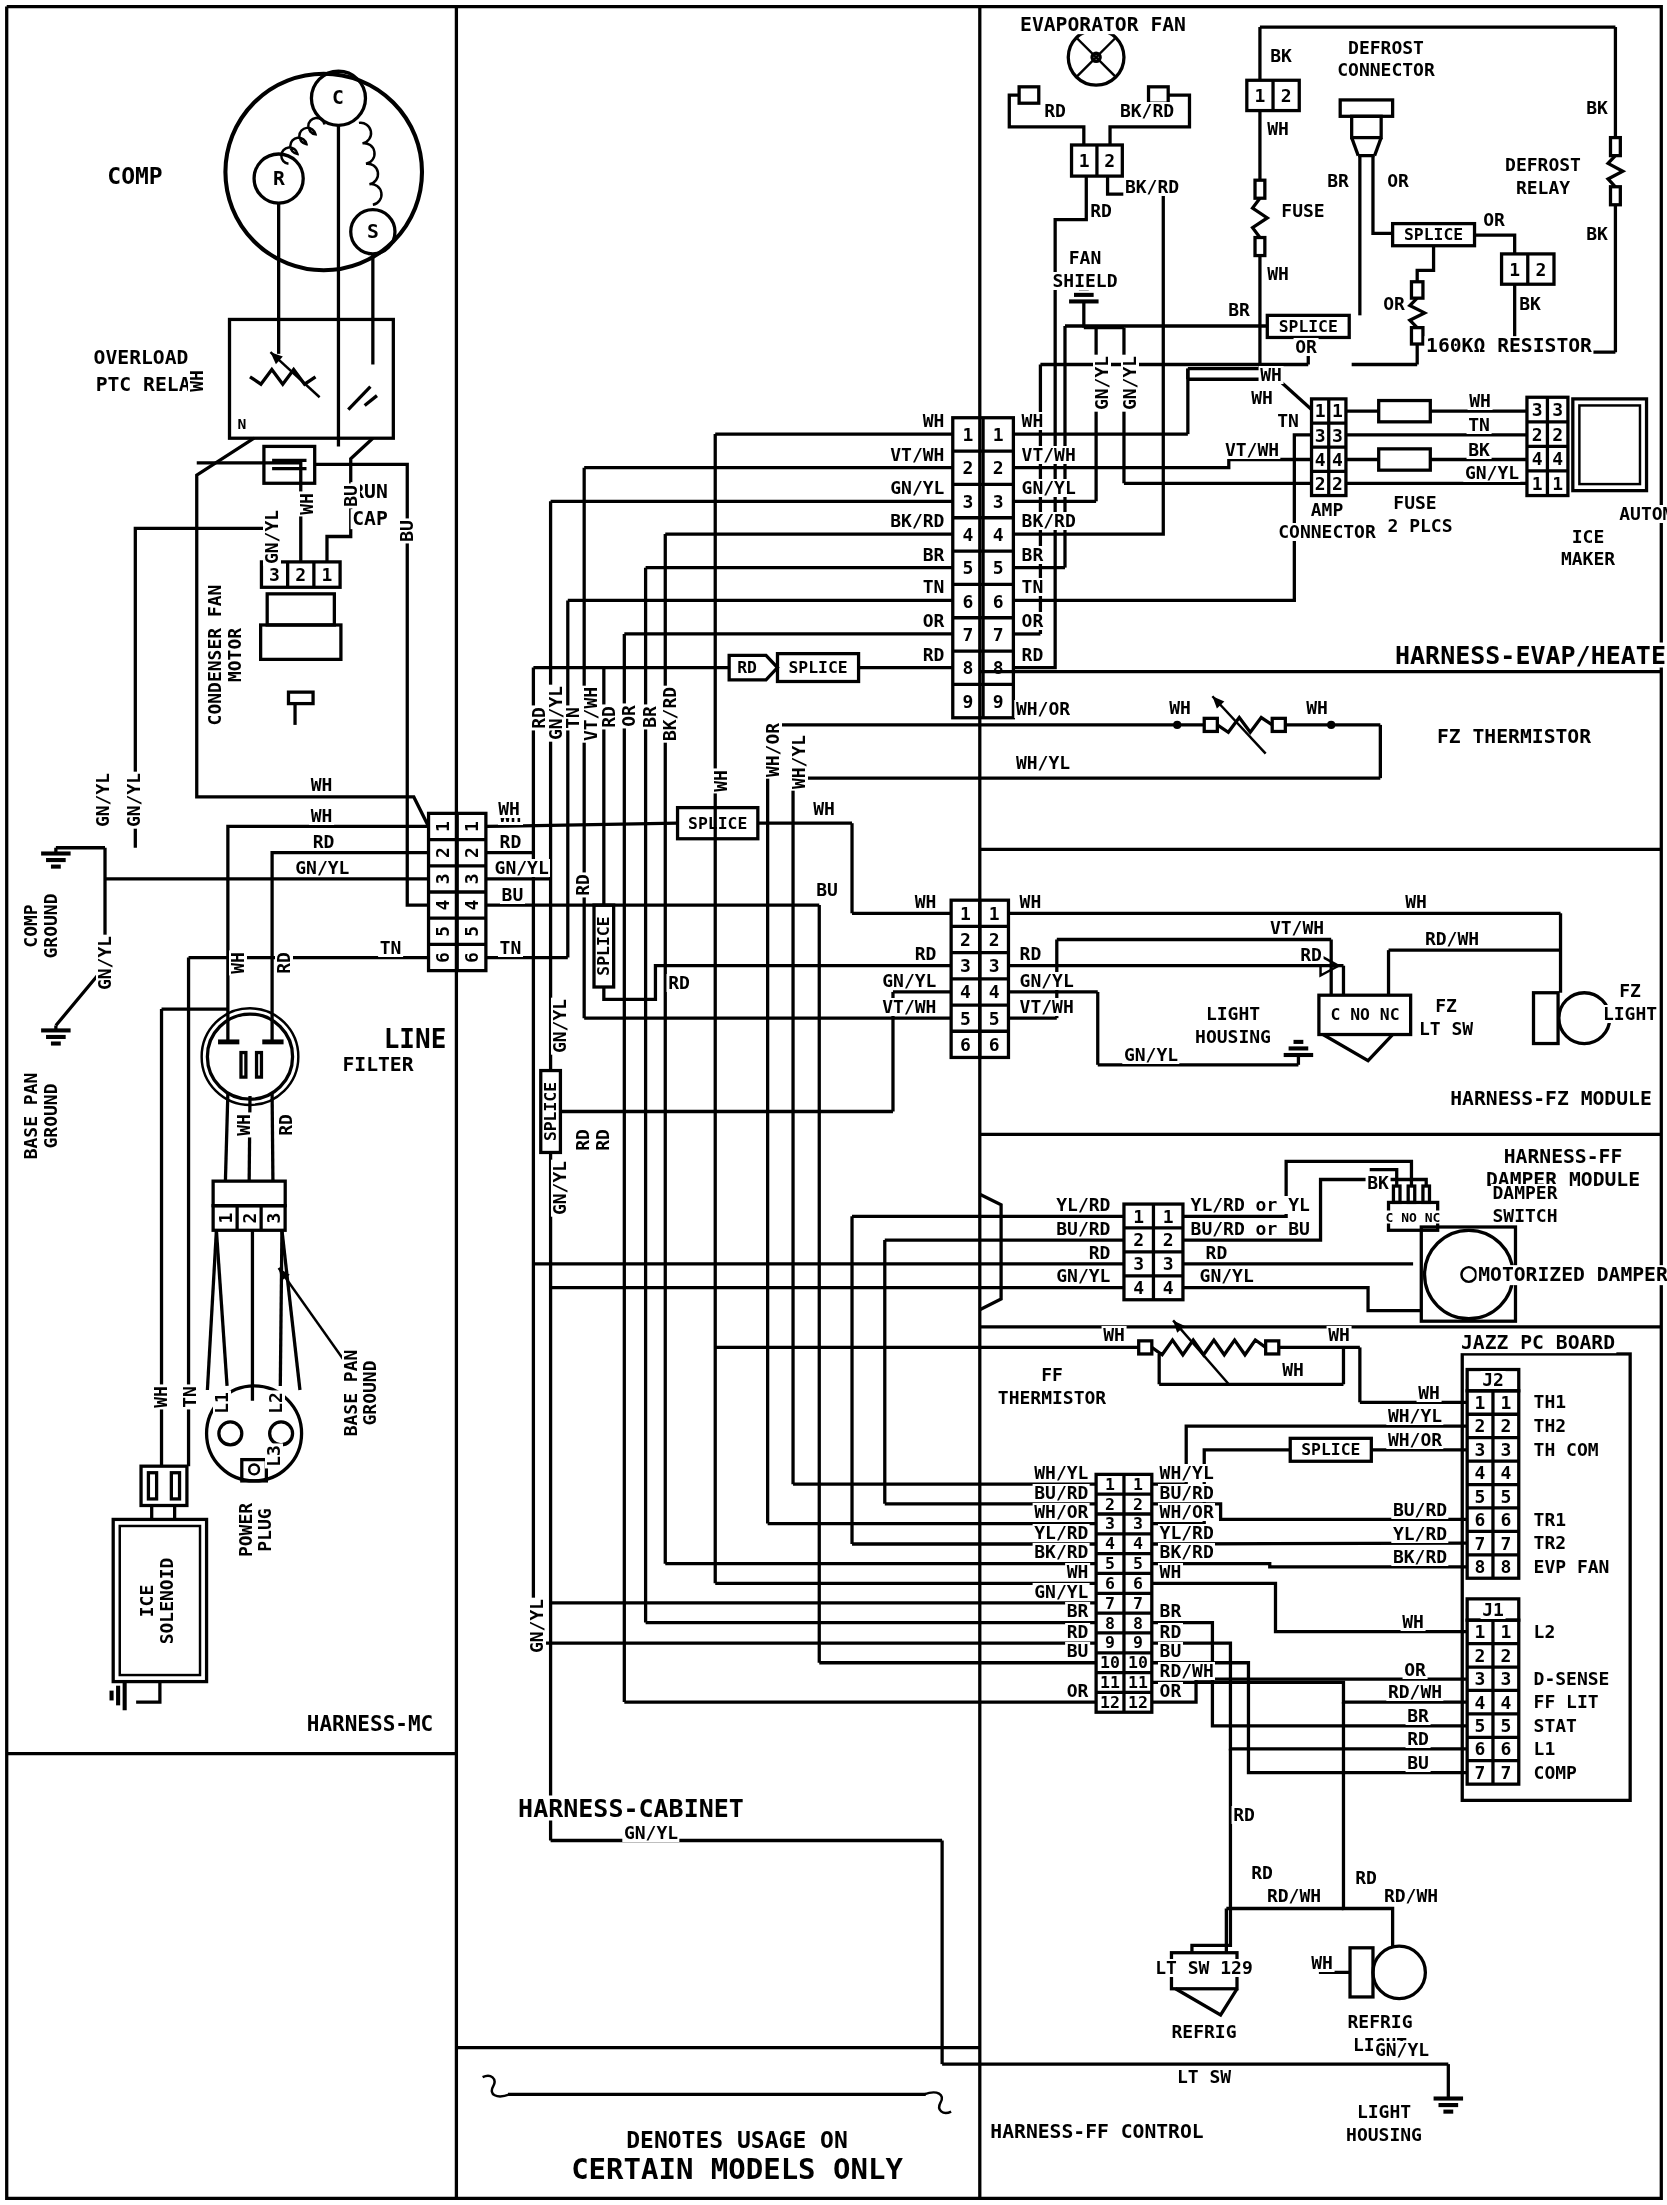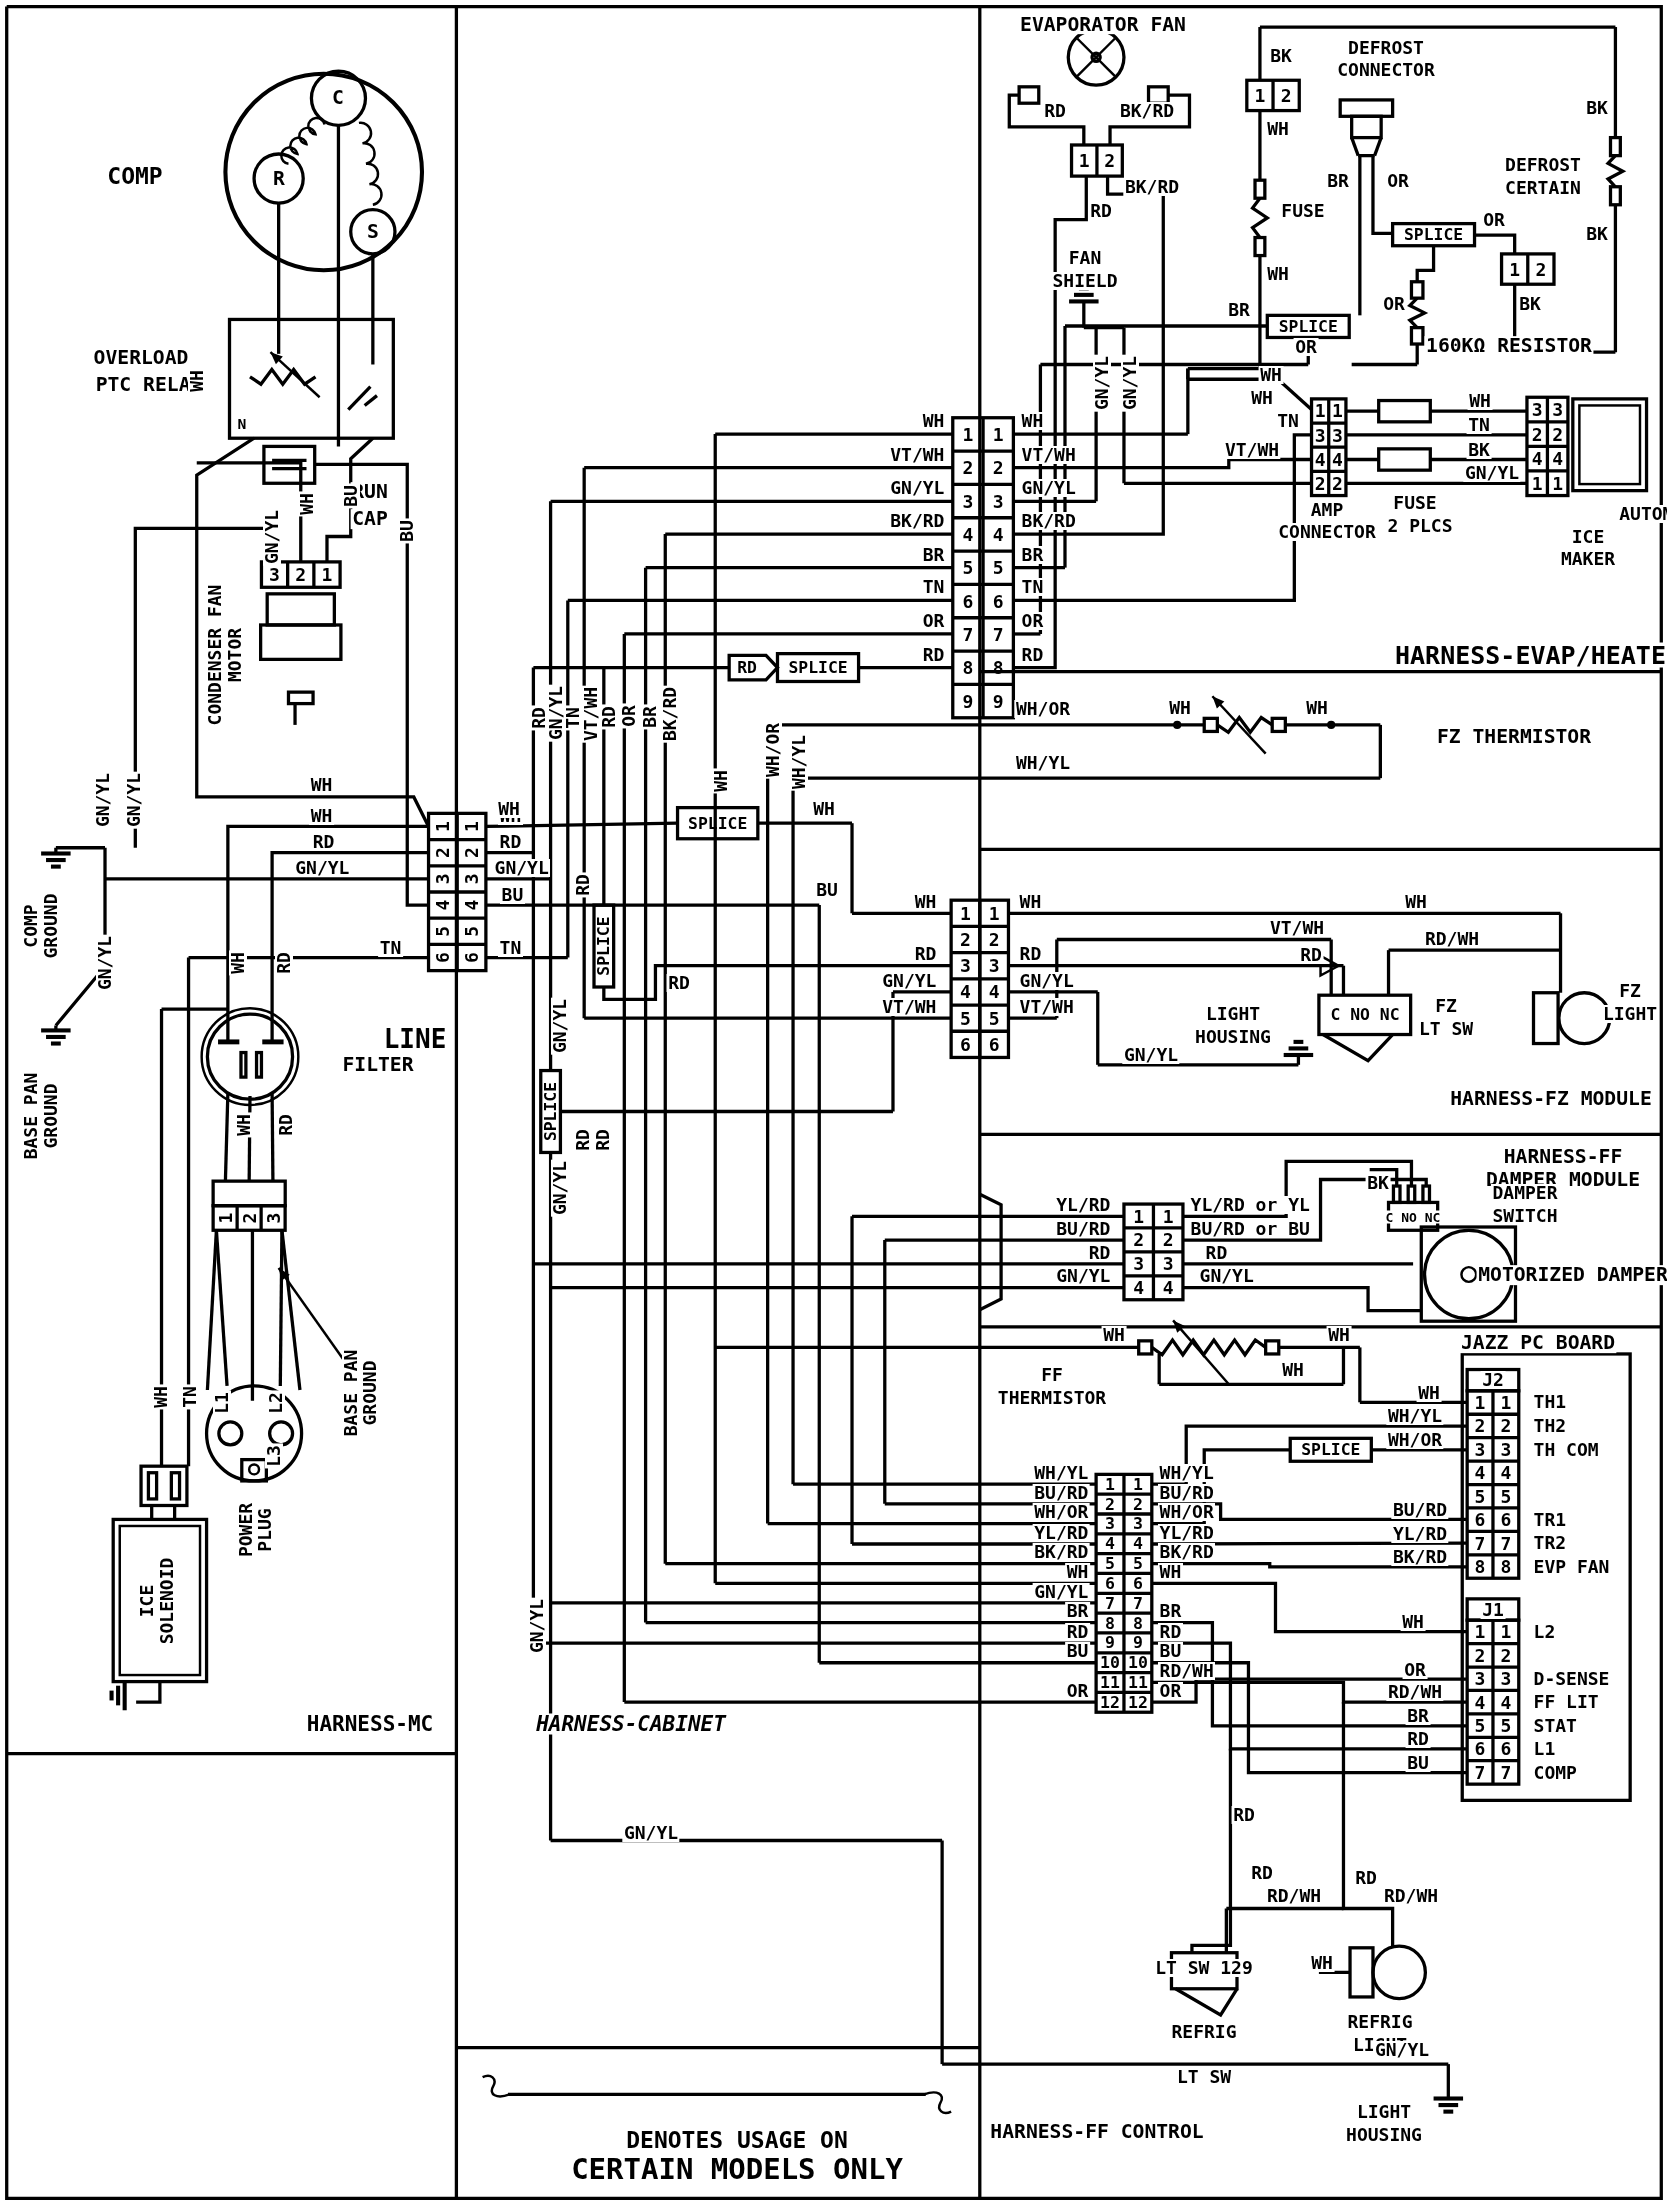--- a/index.html
+++ b/index.html
@@ -631,21 +631,21 @@
       <span class="lbl s" style="left: 1020px; top: 655px;">RD</span>
       <span class="lbl" style="left: 747px; top: 668px; font-size: 16.4px;">RD</span>
       <span class="lbl r" style="left: 583px; top: 885px;">RD</span>
       <span class="lbl" style="left: 679px; top: 983px;">RD</span>
       <span class="lbl r" style="left: 560px; top: 1026px;">GN/YL</span>
       <span class="lbl r" style="left: 583px; top: 1140px;">RD</span>
       <span class="lbl r" style="left: 603px; top: 1140px;">RD</span>
       <span class="lbl r" style="left: 560px; top: 1188px;">GN/YL</span>
       <span class="lbl r" style="left: 537px; top: 1626px;">GN/YL</span>
       <span class="lbl" style="left: 651px; top: 1833px;">GN/YL</span>
-      <span class="lbl" style="left: 631px; top: 1724px; font-size: 21px; font-style: italic;">HARNESS-CABINET</span>
+      <span class="lbl" style="left: 631px; top: 1808px; font-size: 25px;">HARNESS-CABINET</span>
       <span class="lbl" style="left: 737px; top: 2140px; font-size: 23px;">DENOTES USAGE ON</span>
       <span class="lbl" style="left: 737px; top: 2169px; font-size: 29px;">CERTAIN MODELS ONLY</span>
       <span class="lbl" style="left: 1103px; top: 24.6px; font-size: 19.7px;">EVAPORATOR FAN</span>
       <span class="lbl" style="left: 1055px; top: 111px;">RD</span>
       <span class="lbl" style="left: 1147px; top: 111px;">BK/RD</span>
       <span class="lbl" style="left: 1152px; top: 187px;">BK/RD</span>
       <span class="lbl" style="left: 1101px; top: 211px;">RD</span>
       <span class="lbl" style="left: 1085px; top: 258px;">FAN</span>
       <span class="lbl" style="left: 1085px; top: 281px;">SHIELD</span>
       <span class="lbl r" style="left: 1102px; top: 383px;">GN/YL</span>
@@ -656,21 +656,21 @@
       <span class="lbl" style="left: 1278px; top: 129px;">WH</span>
       <span class="lbl" style="left: 1303px; top: 211px;">FUSE</span>
       <span class="lbl" style="left: 1278px; top: 274px;">WH</span>
       <span class="lbl" style="left: 1338px; top: 181px;">BR</span>
       <span class="lbl" style="left: 1398px; top: 181px;">OR</span>
       <span class="lbl" style="left: 1494px; top: 220px;">OR</span>
       <span class="lbl" style="left: 1597px; top: 108px;">BK</span>
       <span class="lbl" style="left: 1597px; top: 234px;">BK</span>
       <span class="lbl" style="left: 1530px; top: 304px;">BK</span>
       <span class="lbl" style="left: 1543px; top: 165px;">DEFROST</span>
-      <span class="lbl" style="left: 1543px; top: 188px;">CERTAIN</span>
+      <span class="lbl" style="left: 1543px; top: 188px;">RELAY</span>
       <span class="lbl" style="left: 1239px; top: 310px;">BR</span>
       <span class="lbl" style="left: 1306px; top: 347px;">OR</span>
       <span class="lbl" style="left: 1394px; top: 304px;">OR</span>
       <span class="lbl" style="left: 1509px; top: 346px; font-size: 19.7px;">160KΩ RESISTOR</span>
       <span class="lbl" style="left: 1271px; top: 375px;">WH</span>
       <span class="lbl" style="left: 1262px; top: 398px;">WH</span>
       <span class="lbl" style="left: 1288px; top: 421px;">TN</span>
       <span class="lbl" style="left: 1252px; top: 450px;">VT/WH</span>
       <span class="lbl" style="left: 1480px; top: 401px;">WH</span>
       <span class="lbl" style="left: 1479px; top: 425px;">TN</span>

